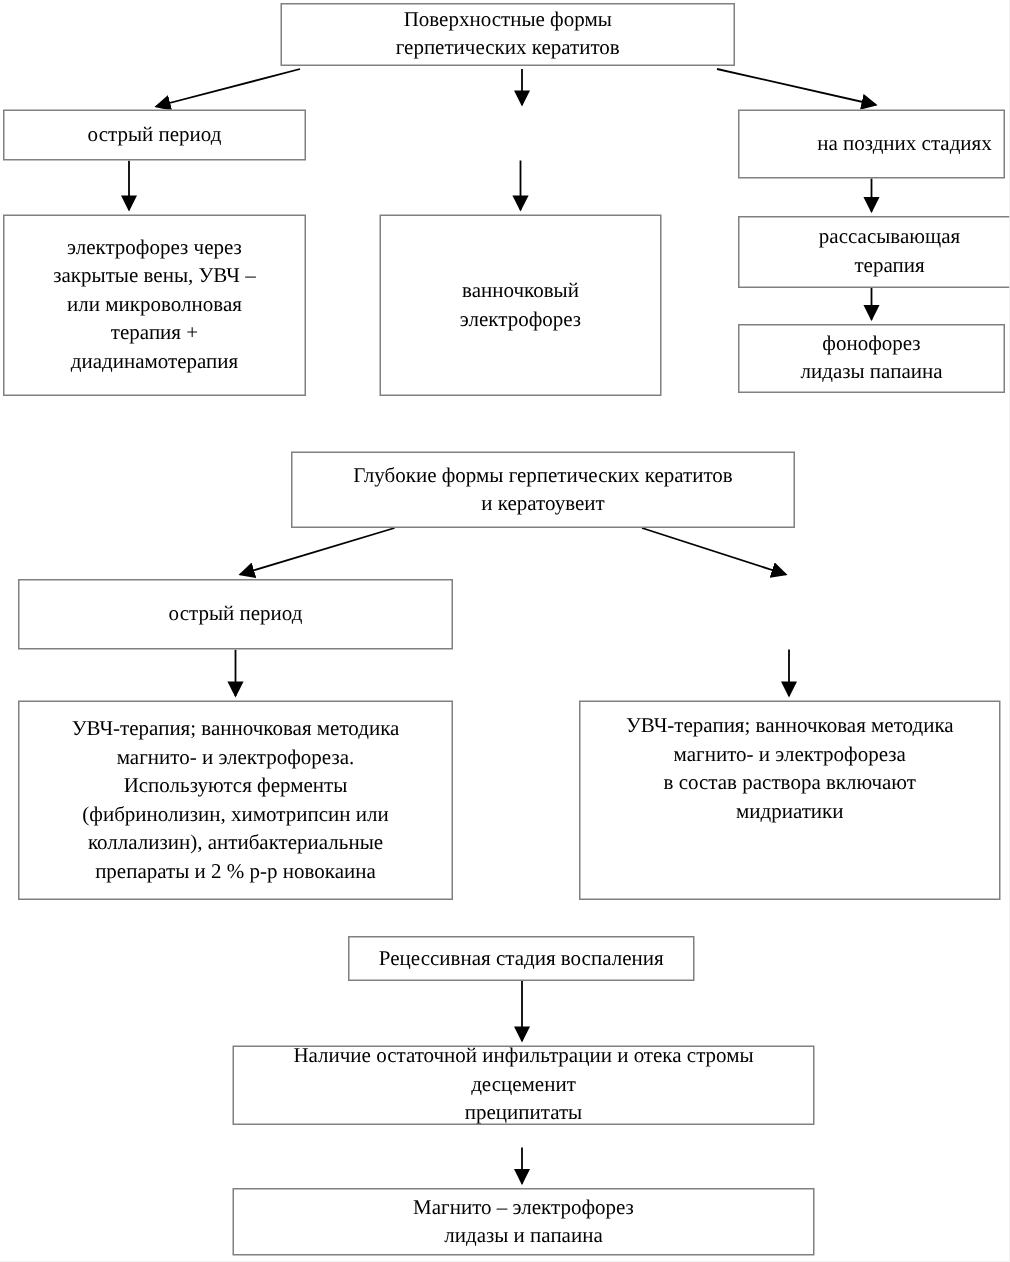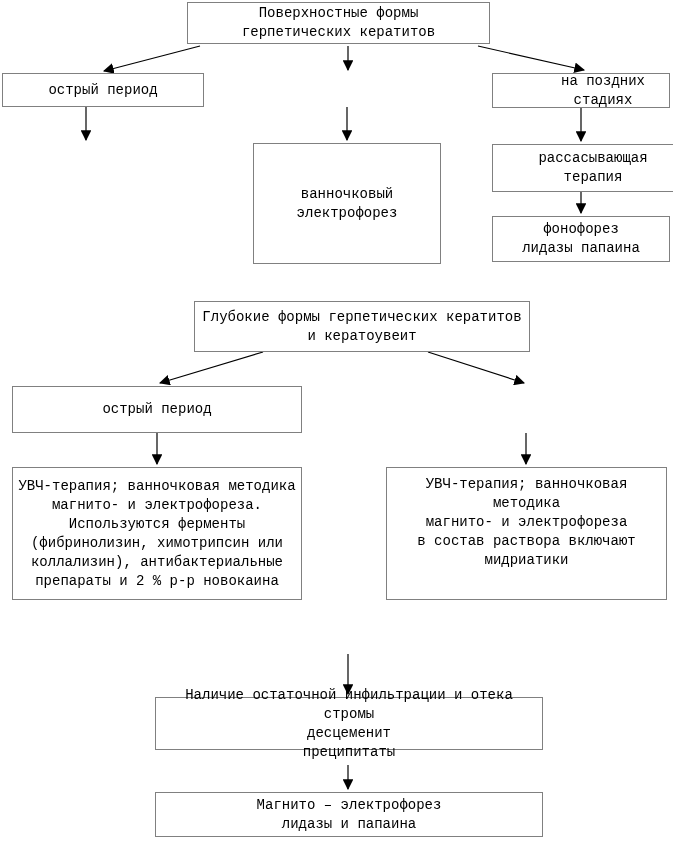--- a/index.html
+++ b/index.html
@@ -27,21 +27,20 @@
     border:1px solid var(--border);
     background:var(--bg);
     display:flex;
     align-items:center;
     justify-content:center;
     text-align:center;
     white-space:pre-line;
     font-size:14px;
     line-height:19px;
     padding:2px 4px;
-    font-family:Liberation Mono, monospace;
   }
   .box.top{align-items:flex-start;padding-top:7px;}
 </style>
 </head>
 <body>
 
 <div class="canvas">
 
   <svg class="arrow-layer" width="673" height="841" viewBox="0 0 673 841">
     <defs>
@@ -66,22 +65,27 @@
     <line x1="348" y1="654" x2="348" y2="694" marker-end="url(#ah)"></line>
     <line x1="348" y1="765" x2="348" y2="789" marker-end="url(#ah)"></line>
   </svg>
 
   <div class="box" style="left:187px;top:2px;width:303px;height:42px;">Поверхностные формы
 герпетических кератитов</div>
 
   <div class="box" style="left:2px;top:73px;width:202px;height:34px;">острый период</div>
 
 
-  <div class="box" style="left:492px;top:73px;width:178px;height:35px;padding-left:48px;">на поздних стадиях</div>
+  <div class="box" style="left:492px;top:73px;width:178px;height:46px;padding-left:48px;">на поздних стадиях</div>
 
+  <div class="box" style="left:2px;top:143px;width:202px;height:121px;">электрофорез через
+закрытые вены, УВЧ –
+или микроволновая
+терапия +
+диадинамотерапия</div>
 
   <div class="box" style="left:253px;top:143px;width:188px;height:121px;">ванночковый
 электрофорез</div>
 
   <div class="box" style="left:492px;top:144px;width:202px;height:48px;">рассасывающая
 терапия</div>
 
   <div class="box" style="left:492px;top:216px;width:178px;height:46px;">фонофорез
 лидазы папаина</div>
 
@@ -96,20 +100,21 @@
 Используются ферменты
 (фибринолизин, химотрипсин или
 коллализин), антибактериальные
 препараты и 2 % р-р новокаина</div>
 
   <div class="box top" style="left:386px;top:467px;width:281px;height:133px;">УВЧ-терапия; ванночковая методика
 магнито- и электрофореза
 в состав раствора включают
 мидриатики</div>
 
+  <div class="box" style="left:232px;top:624px;width:231px;height:30px;">Рецессивная стадия воспаления</div>
 
   <div class="box" style="left:155px;top:697px;width:388px;height:53px;">Наличие остаточной инфильтрации и отека стромы
 десцеменит
 преципитаты</div>
 
   <div class="box" style="left:155px;top:792px;width:388px;height:45px;text-align:center;">Магнито – электрофорез
 лидазы и папаина</div>
 
 </div>
 

